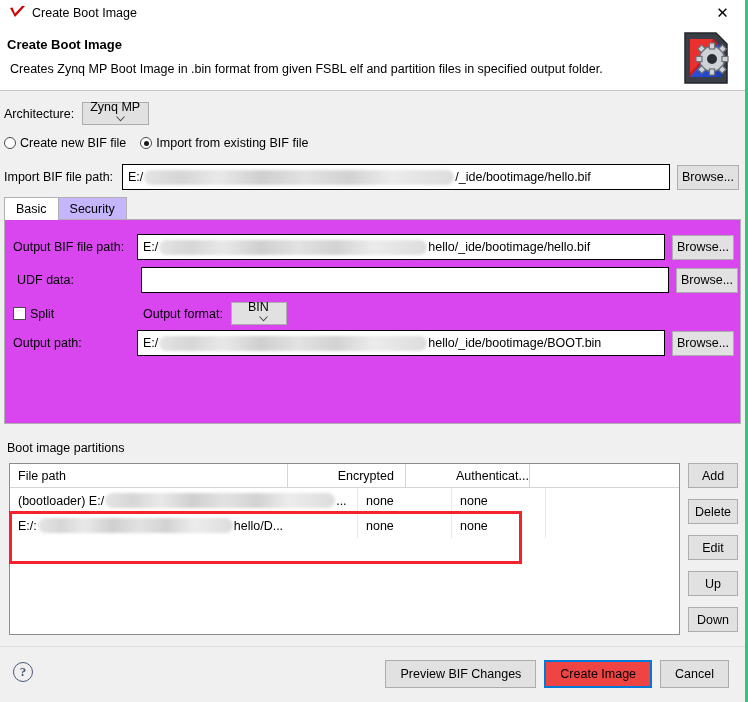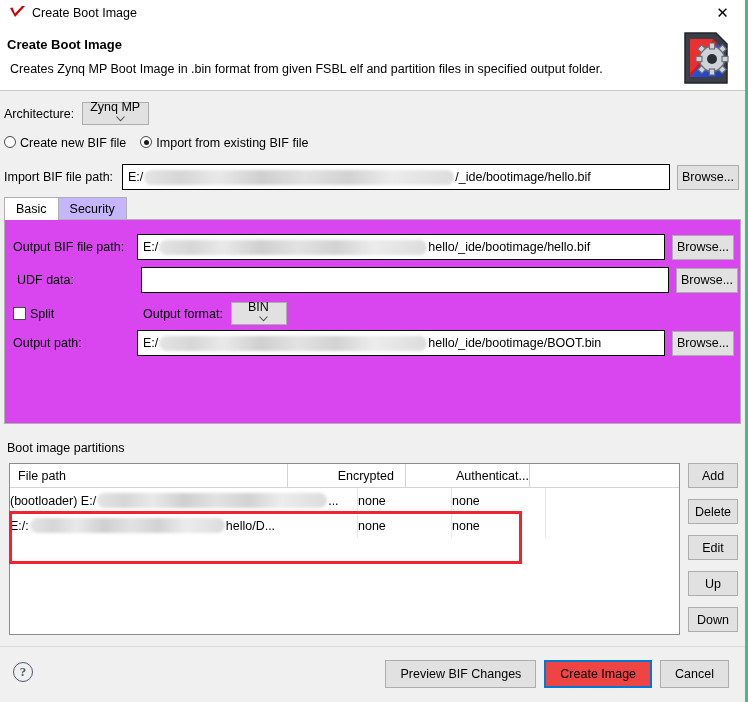--- a/index.html
+++ b/index.html
@@ -96,21 +96,21 @@
     flex-direction: column;
   }
   .combo .caret {
     margin-left: 10px; font-size: 9px; color: #4a4a4a;
   }
 
   .row-radios {
     position: absolute; left: 4px; top: 44px;
     display: flex; align-items: center;
   }
-  .radio-wrap { display: flex; align-items: flex-start; cursor: default; }
+  .radio-wrap { display: flex; align-items: center; cursor: default; }
   .radio {
     width: 12px; height: 12px; border-radius: 50%;
     border: 1px solid #4a4a4a; background: #fff;
     display: inline-block; position: relative;
     margin-right: 4px;
   }
   .radio.checked::after {
     content: ''; position: absolute;
     left: 2.5px; top: 2.5px; width: 5px; height: 5px;
     border-radius: 50%; background: #1a1a1a;
@@ -219,21 +219,21 @@
     cursor: default;
   }
   .th:last-child { border-right: 1px solid #d4d4d4; }
   .tr {
     display: flex;
     height: 25px;
     font-size: 12.5px;
   }
   .td {
     display: flex; align-items: center;
-    padding-left: 0;
+    padding-left: 8px;
     height: 25px;
     overflow: hidden;
     white-space: nowrap;
     border-right: 1px solid #e8e8e8;
   }
   .table-highlight {
     position: absolute;
     left: 9px; top: 419px;
     width: 513px; height: 53px;
     border: 3px solid #f5222d;

